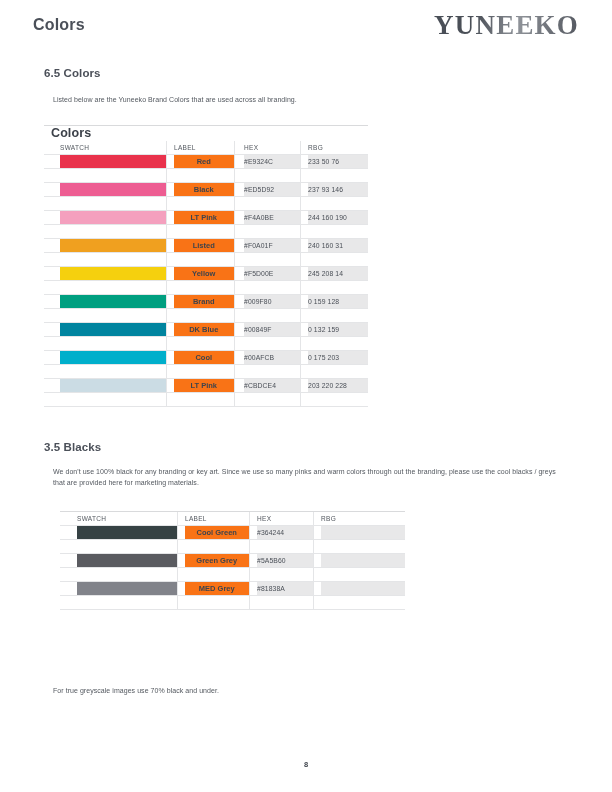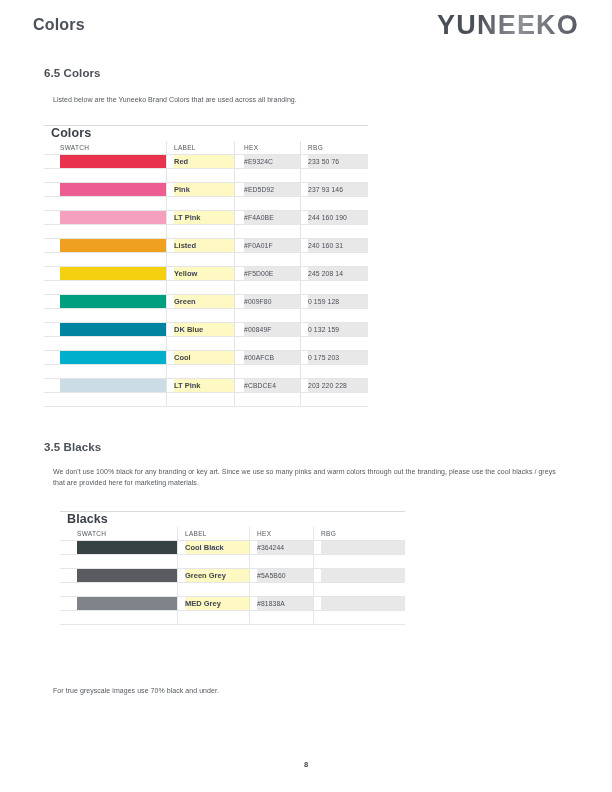--- a/index.html
+++ b/index.html
@@ -29,21 +29,21 @@
     top: 16px;
     font-size: 16px;
     font-weight: bold;
     letter-spacing: 0.2px;
     color: #4b5059;
   }
   .brand-logo {
     position: absolute;
     right: 33px;
     top: 12px;
-    font-family: Liberation Sans, sans-serif;
+    font-family: Liberation Serif, serif;
     font-size: 27px;
     font-weight: bold;
     letter-spacing: 1.2px;
     line-height: 1;
     background: linear-gradient(100deg, #4a4f57 0%, #4a4f57 28%, #8e9298 58%, #6d7178 80%, #53575f 100%);
     -webkit-background-clip: text;
     background-clip: text;
     color: transparent;
     -webkit-text-fill-color: transparent;
   }
@@ -107,21 +107,22 @@
     color: #52575e;
     letter-spacing: 0.3px;
     padding-left: 4px;
     height: 12px;
   }
   td.lbl {
     font-weight: bold;
     font-size: 7.5px;
     color: #3f444c;
     padding-left: 5px;
-    background: #fef9c3;
+    background: #f97316;
+    text-align: center;
   }
   td.val {
     font-size: 6.8px;
     color: #4a4f57;
     padding-left: 4px;
     background: #e8e8e9;
     letter-spacing: 0.1px;
   }
   td.val-empty { background: #e8e8e9; }
   td.swatch { padding: 0; }
@@ -186,21 +187,21 @@
           <td class="spacer vrule"></td>
           <td class="spacer"></td>
           <td class="spacer"></td>
         </tr>
         <tr>
           <td class="gutter"></td>
           <td class="swatch vrule">
             <span class="swatch-fill" style="background: rgb(237, 93, 146);"></span>
           </td>
           <td class="gutter"></td>
-          <td class="lbl vrule">Pink</td>
+          <td class="lbl vrule">Black</td>
           <td class="gutter"></td>
           <td class="val vrule">#ED5D92</td>
           <td class="gutter"></td>
           <td class="val">237 93 146</td>
         </tr>
         <tr>
           <td class="spacer"></td>
           <td class="spacer vrule"></td>
           <td class="spacer"></td>
           <td class="spacer vrule"></td>
@@ -274,21 +275,21 @@
           <td class="spacer vrule"></td>
           <td class="spacer"></td>
           <td class="spacer"></td>
         </tr>
         <tr>
           <td class="gutter"></td>
           <td class="swatch vrule">
             <span class="swatch-fill" style="background: rgb(0, 159, 128);"></span>
           </td>
           <td class="gutter"></td>
-          <td class="lbl vrule">Green</td>
+          <td class="lbl vrule">Brand</td>
           <td class="gutter"></td>
           <td class="val vrule">#009F80</td>
           <td class="gutter"></td>
           <td class="val">0 159 128</td>
         </tr>
         <tr>
           <td class="spacer"></td>
           <td class="spacer vrule"></td>
           <td class="spacer"></td>
           <td class="spacer vrule"></td>
@@ -365,21 +366,20 @@
         </tr>
       </tbody>
   </table>
 </div>
 
 <div class="section-heading" id="heading-42">3.5 Blacks</div>
 <div class="section-body" id="body-42">We don't use 100% black for any branding or key art. Since we use so many pinks and warm colors through out the branding, please use the cool blacks / greys that are provided here for marketing materials.</div>
 
 <div class="sheet" id="blacks-sheet" style="left:60px; top:511px; width:345px;">
   <div class="sheet-rule"></div>
-  <div class="sheet-title">Blacks</div>
   <table class="grid" id="blacks-grid" style="width:345px;">
     <colgroup>
       <col style="width:17px">
         <col style="width:100px">
         <col style="width:8px">
       <col style="width:64px">
         <col style="width:8px">
       <col style="width:56px">
         <col style="width:8px">
       <col style="width:84px">
@@ -394,21 +394,21 @@
           <td class="hdr vrule">HEX</td>
           <td class="gutter"></td>
           <td class="hdr">RBG</td>
         </tr>
         <tr>
           <td class="gutter"></td>
           <td class="swatch vrule">
             <span class="swatch-fill" style="background: rgb(54, 66, 68);"></span>
           </td>
           <td class="gutter"></td>
-          <td class="lbl vrule">Cool Black</td>
+          <td class="lbl vrule">Cool Green</td>
           <td class="gutter"></td>
           <td class="val vrule">#364244</td>
           <td class="gutter"></td>
           <td class="val val-empty"></td>
         </tr>
         <tr>
           <td class="spacer"></td>
           <td class="spacer vrule"></td>
           <td class="spacer"></td>
           <td class="spacer vrule"></td>

